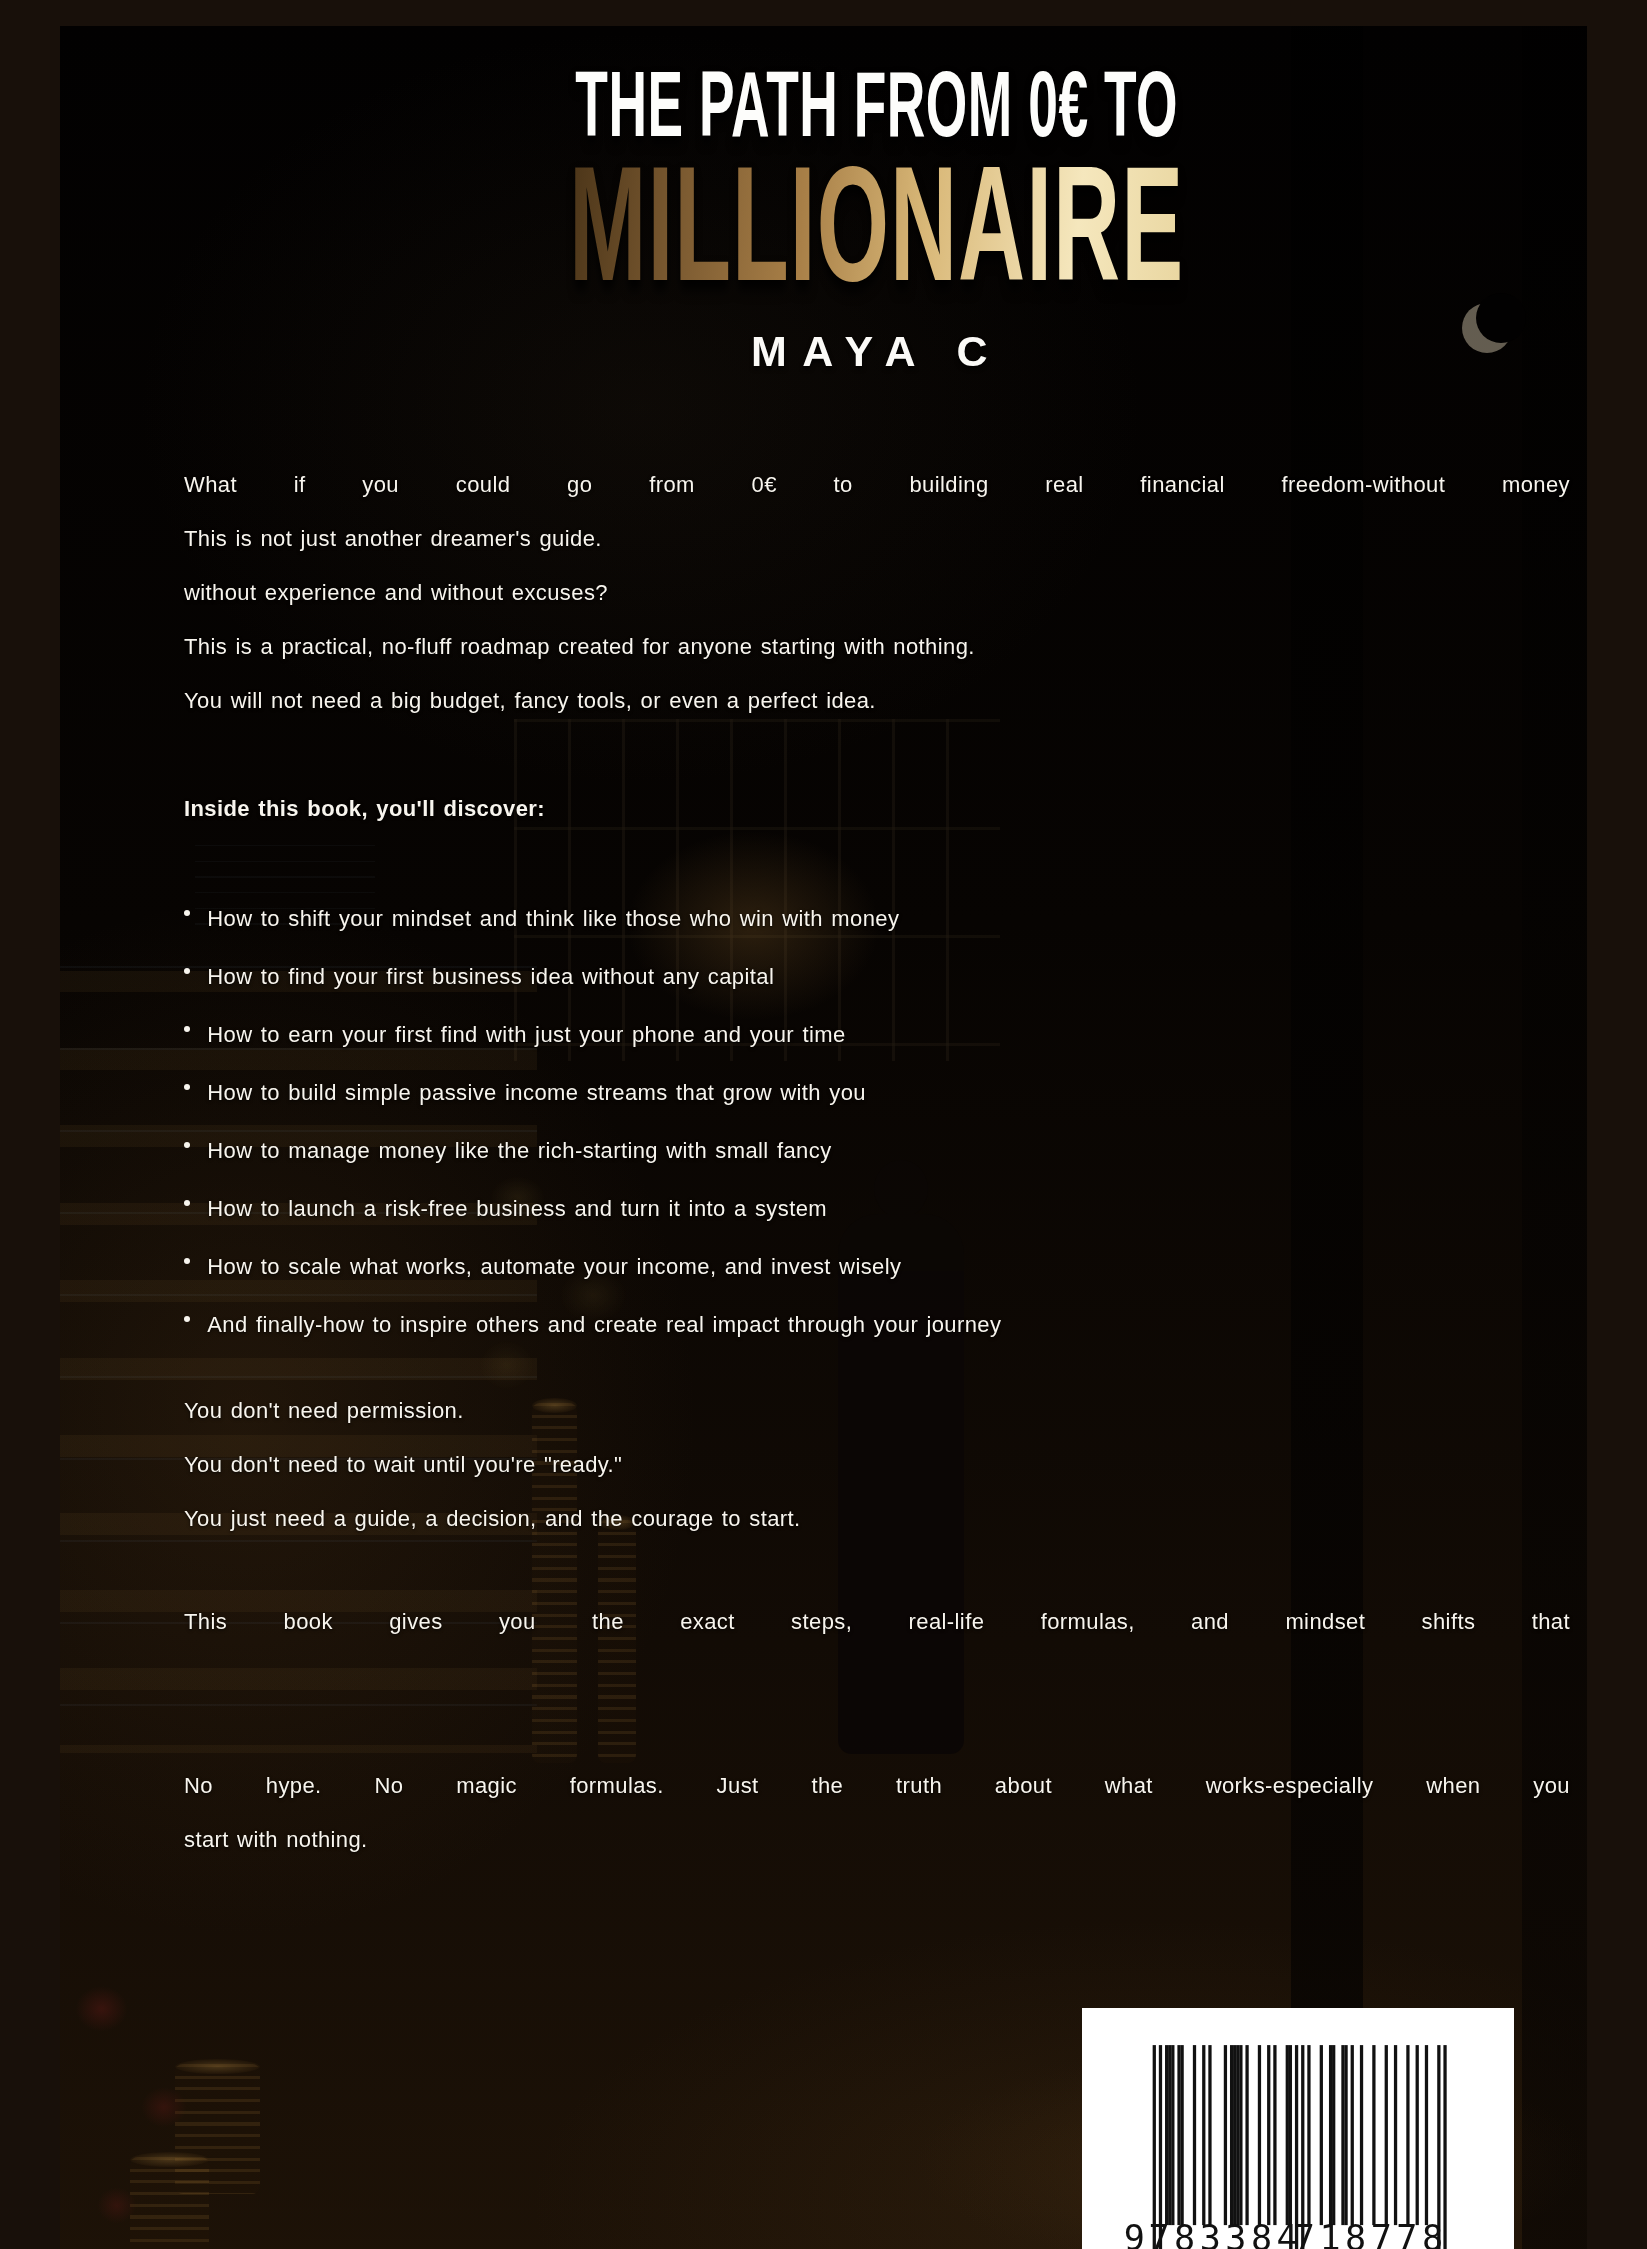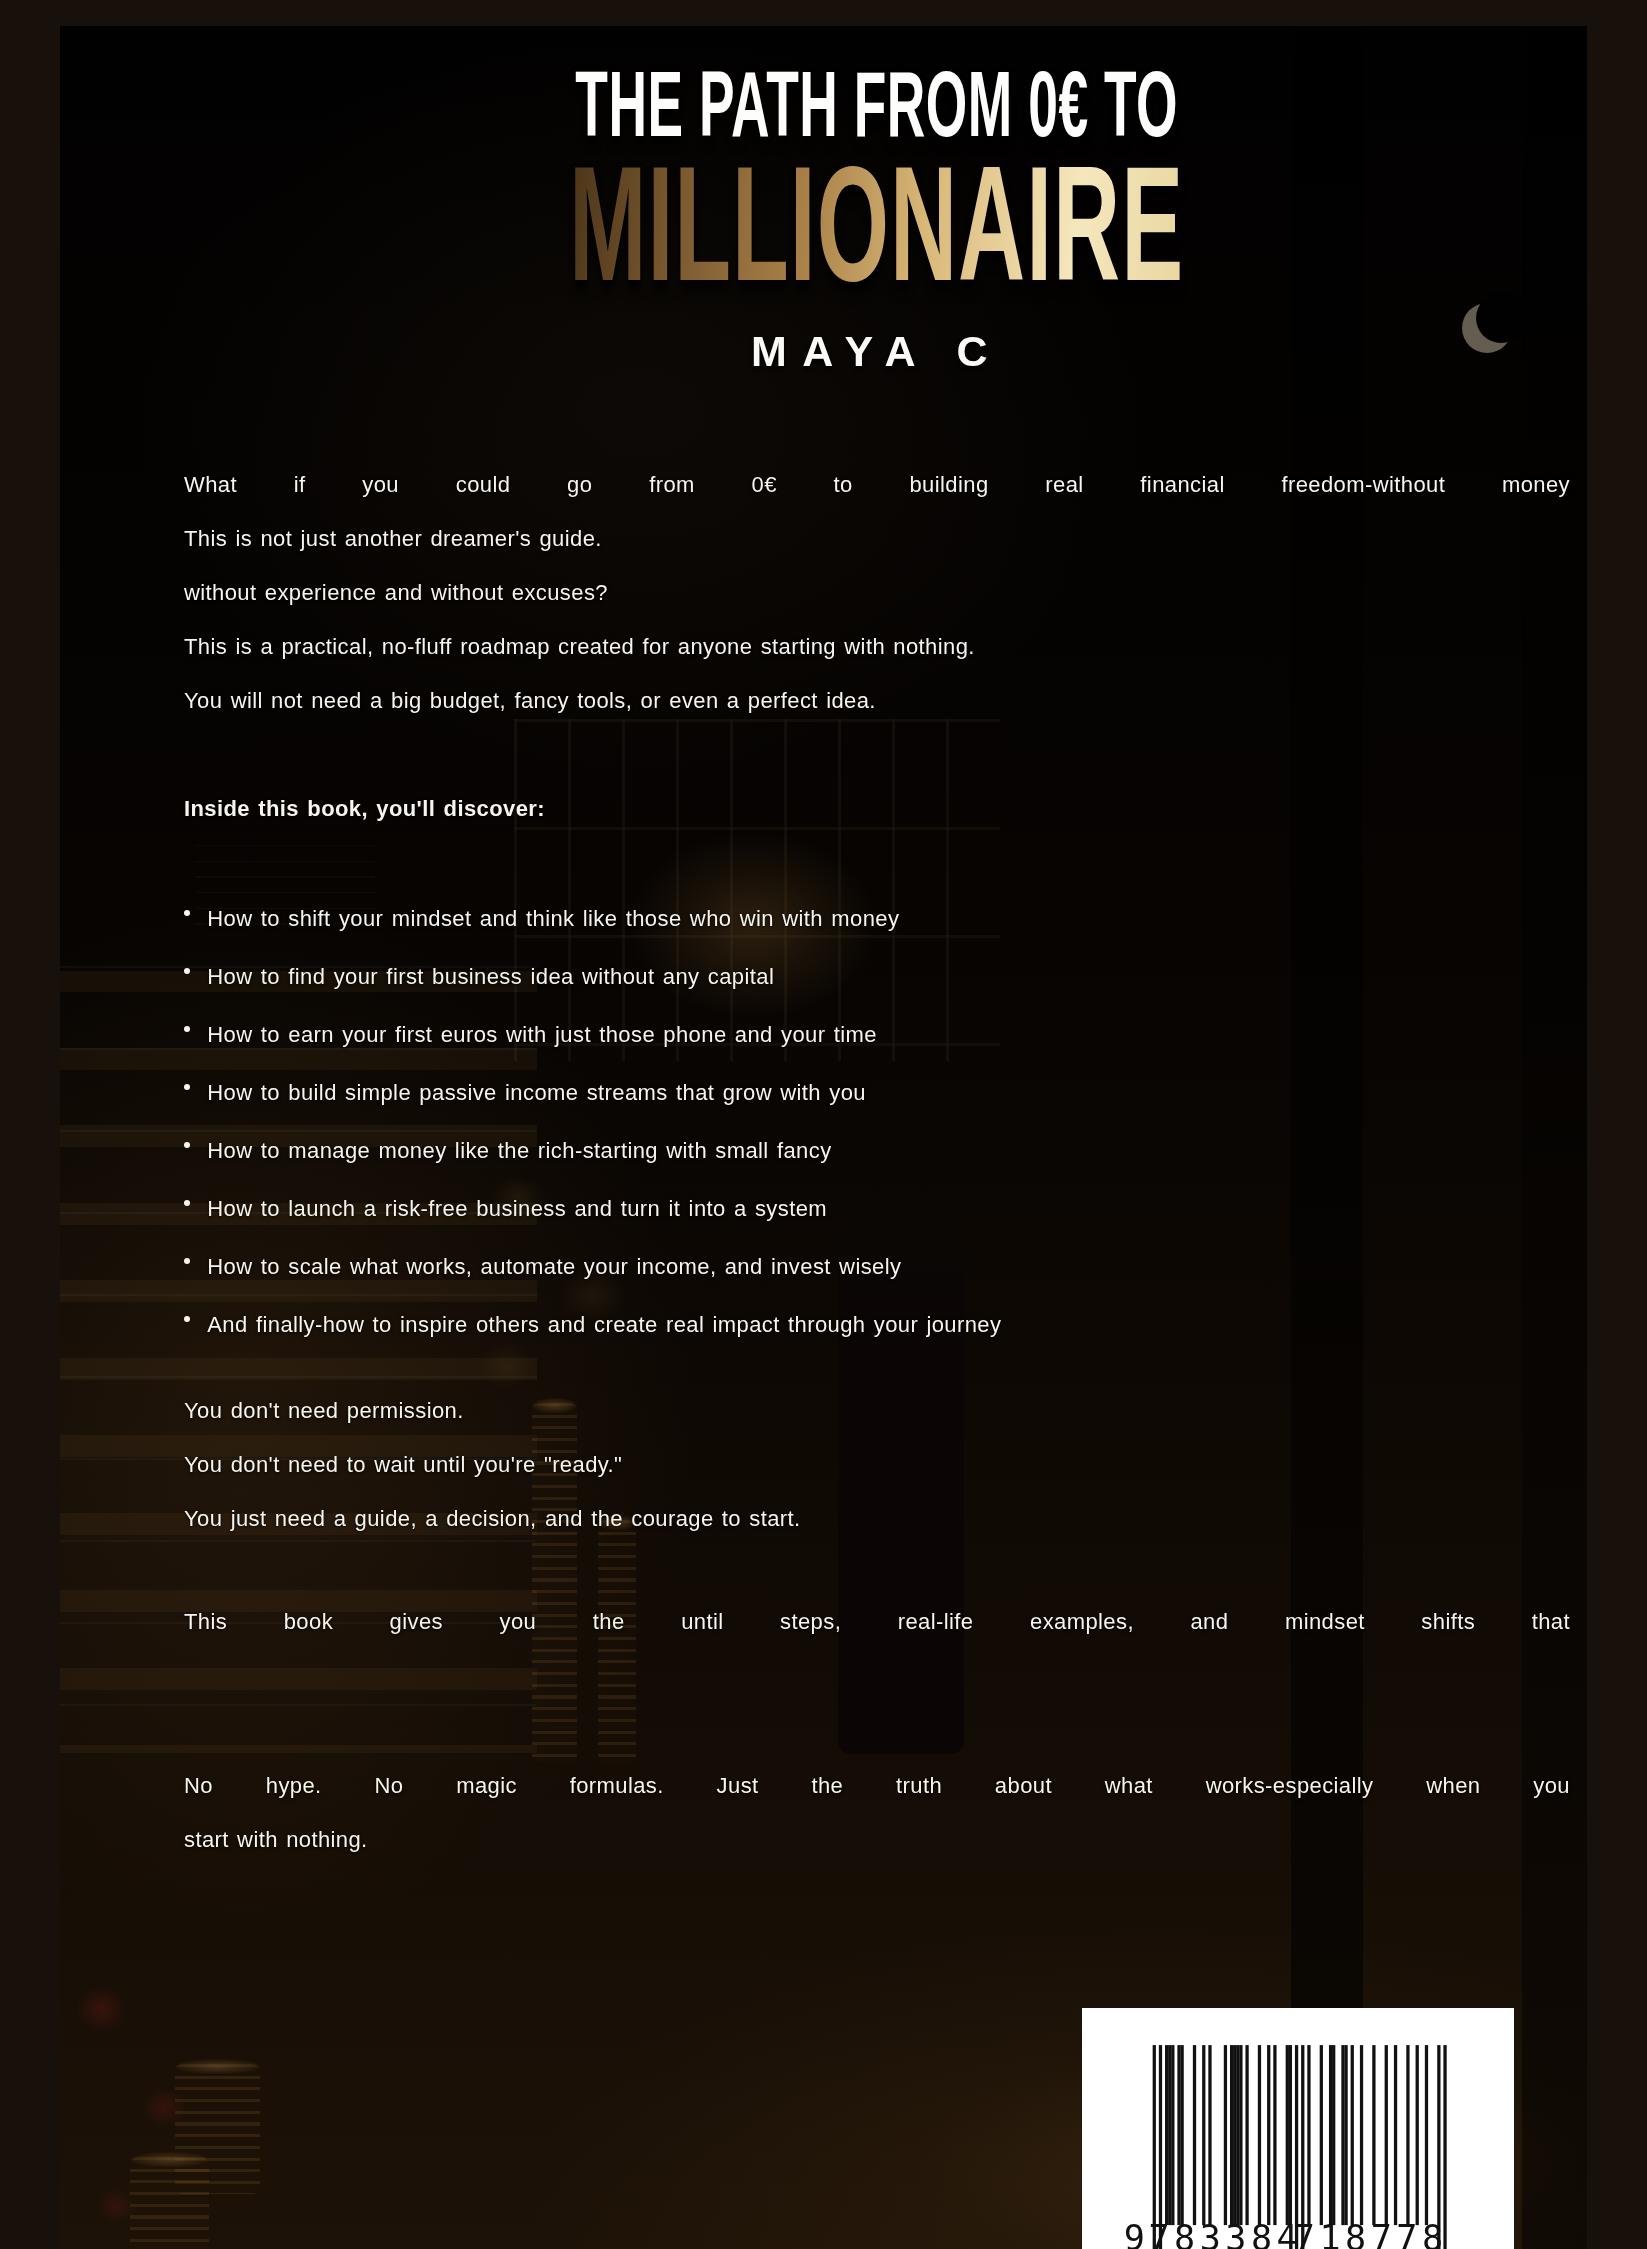--- a/index.html
+++ b/index.html
@@ -178,21 +178,21 @@
   <div class="bullet-row">
       <span class="dot"></span>
       <span class="btxt">How to shift your mindset and think like those who win with money</span>
     </div>
       <div class="bullet-row">
       <span class="dot"></span>
       <span class="btxt">How to find your first business idea without any capital</span>
     </div>
       <div class="bullet-row">
       <span class="dot"></span>
-      <span class="btxt">How to earn your first euros with just those phone and your time</span>
+      <span class="btxt">How to earn your first find with just your phone and your time</span>
     </div>
       <div class="bullet-row">
       <span class="dot"></span>
       <span class="btxt">How to build simple passive income streams that grow with you</span>
     </div>
       <div class="bullet-row">
       <span class="dot"></span>
       <span class="btxt">How to manage money like the rich-starting with small fancy</span>
     </div>
       <div class="bullet-row">
@@ -211,21 +211,21 @@
 
   <div class="col body-block block-b">
 
   <div class="line">You don't need permission.</div>
       <div class="line">You don't need to wait until you're "ready."</div>
       <div class="line">You just need a guide, a decision, and the courage to start.</div>
     </div>
 
   <div class="col body-block block-c">
 
-  <div class="line stretch">This book gives you the until steps, real-life examples, and mindset shifts that</div>
+  <div class="line stretch">This book gives you the exact steps, real-life formulas, and mindset shifts that</div>
     </div>
 
   <div class="col body-block block-d">
 
   <div class="line stretch">No hype. No magic formulas. Just the truth about what works-especially when you</div>
       <div class="line">start with nothing.</div>
     </div>
 
   <div class="barcode-box">
     <svg id="barcode-svg" width="432" height="247" viewBox="0 0 960 548">

